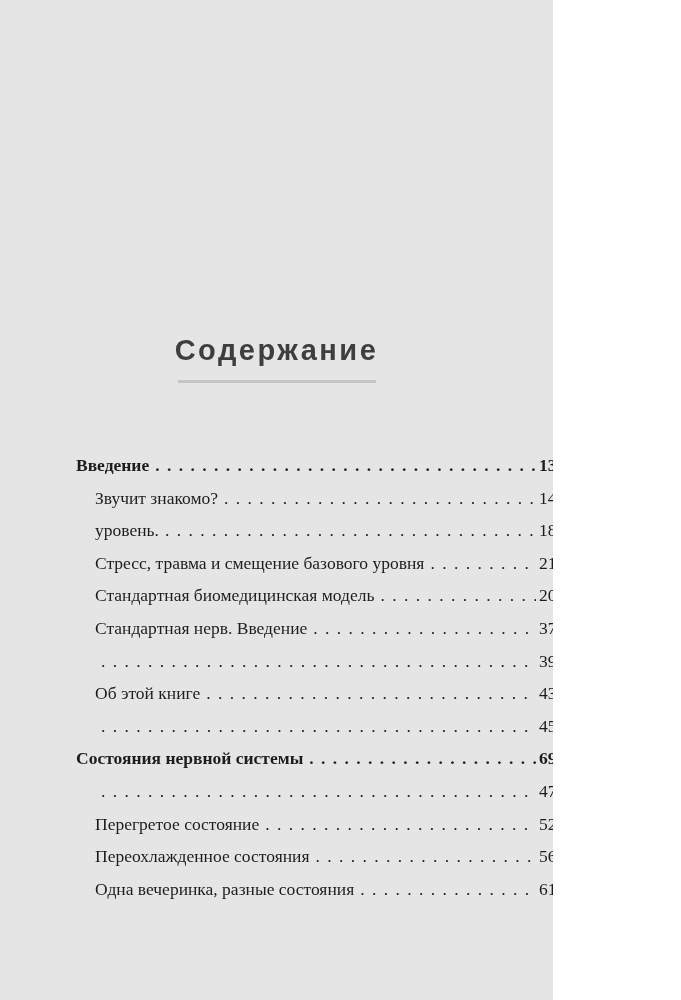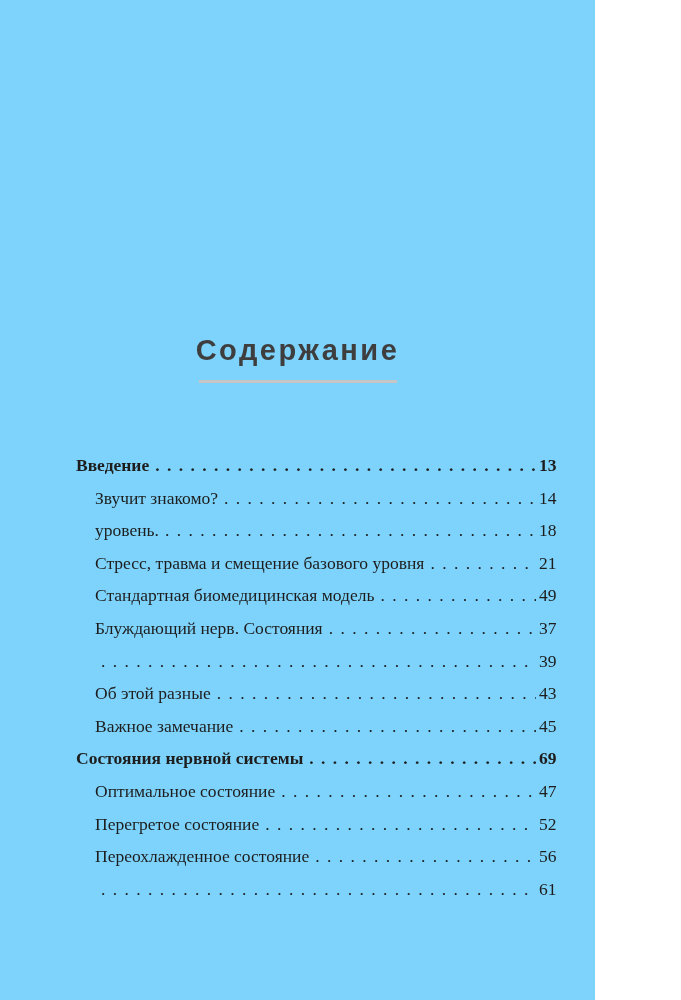--- a/index.html
+++ b/index.html
@@ -2,23 +2,23 @@
 <html><head>
 <meta charset="utf-8">
 <style>
   html, body {
     margin: 0;
     padding: 0;
     background: #ffffff;
   }
   .sheet {
     position: relative;
-    width: 595px;
+    width: 553px;
     height: 1000px;
-    background: #7dd3fc;
+    background: #e5e5e5;
     font-family: "Liberation Serif", serif;
     color: #1d1d1d;
     overflow: hidden;
   }
   .title-wrap {
     padding-top: 334px;
     text-align: center;
   }
   .page-title {
     font-family: "Liberation Sans", sans-serif;
@@ -93,69 +93,68 @@
 
     <div class="row l1">
       <span class="lbl">Стресс, травма и смещение базового уровня</span>
       <span class="leader">. . . . . . . . . . . . . . . . . . . . . . . . . . . . . . . . . . . . . . . . . . . . . . . . . . . . . . . . . . . . </span>
       <span class="pg">21</span>
     </div>
 
     <div class="row l1">
       <span class="lbl">Стандартная биомедицинская модель</span>
       <span class="leader">. . . . . . . . . . . . . . . . . . . . . . . . . . . . . . . . . . . . . . . . . . . . . . . . . . . . . . . . . . . . </span>
-      <span class="pg">49</span>
+      <span class="pg">20</span>
     </div>
 
     <div class="row l1">
-      <span class="lbl">Блуждающий нерв. Состояния</span>
+      <span class="lbl">Стандартная нерв. Введение</span>
       <span class="leader">. . . . . . . . . . . . . . . . . . . . . . . . . . . . . . . . . . . . . . . . . . . . . . . . . . . . . . . . . . . . </span>
       <span class="pg">37</span>
     </div>
 
     <div class="row l1">
       <span class="leader">. . . . . . . . . . . . . . . . . . . . . . . . . . . . . . . . . . . . . . . . . . . . . . . . . . . . . . . . . . . . </span>
       <span class="pg">39</span>
     </div>
 
     <div class="row l1">
-      <span class="lbl">Об этой разные</span>
+      <span class="lbl">Об этой книге</span>
       <span class="leader">. . . . . . . . . . . . . . . . . . . . . . . . . . . . . . . . . . . . . . . . . . . . . . . . . . . . . . . . . . . . </span>
       <span class="pg">43</span>
     </div>
 
     <div class="row l1">
-      <span class="lbl">Важное замечание</span>
       <span class="leader">. . . . . . . . . . . . . . . . . . . . . . . . . . . . . . . . . . . . . . . . . . . . . . . . . . . . . . . . . . . . </span>
       <span class="pg">45</span>
     </div>
 
     <div class="row bold">
       <span class="lbl">Состояния нервной системы</span>
       <span class="leader">. . . . . . . . . . . . . . . . . . . . . . . . . . . . . . . . . . . . . . . . . . . . . . . . . . . . . . . . . . . . </span>
       <span class="pg">69</span>
     </div>
 
     <div class="row l1">
-      <span class="lbl">Оптимальное состояние</span>
       <span class="leader">. . . . . . . . . . . . . . . . . . . . . . . . . . . . . . . . . . . . . . . . . . . . . . . . . . . . . . . . . . . . </span>
       <span class="pg">47</span>
     </div>
 
     <div class="row l1">
       <span class="lbl">Перегретое состояние</span>
       <span class="leader">. . . . . . . . . . . . . . . . . . . . . . . . . . . . . . . . . . . . . . . . . . . . . . . . . . . . . . . . . . . . </span>
       <span class="pg">52</span>
     </div>
 
     <div class="row l1">
-      <span class="lbl">Переохлажденное состояние</span>
+      <span class="lbl">Переохлажденное состояния</span>
       <span class="leader">. . . . . . . . . . . . . . . . . . . . . . . . . . . . . . . . . . . . . . . . . . . . . . . . . . . . . . . . . . . . </span>
       <span class="pg">56</span>
     </div>
 
     <div class="row l1">
+      <span class="lbl">Одна вечеринка, разные состояния</span>
       <span class="leader">. . . . . . . . . . . . . . . . . . . . . . . . . . . . . . . . . . . . . . . . . . . . . . . . . . . . . . . . . . . . </span>
       <span class="pg">61</span>
     </div>
 
   </div>
 </div>
 
 </body></html>

